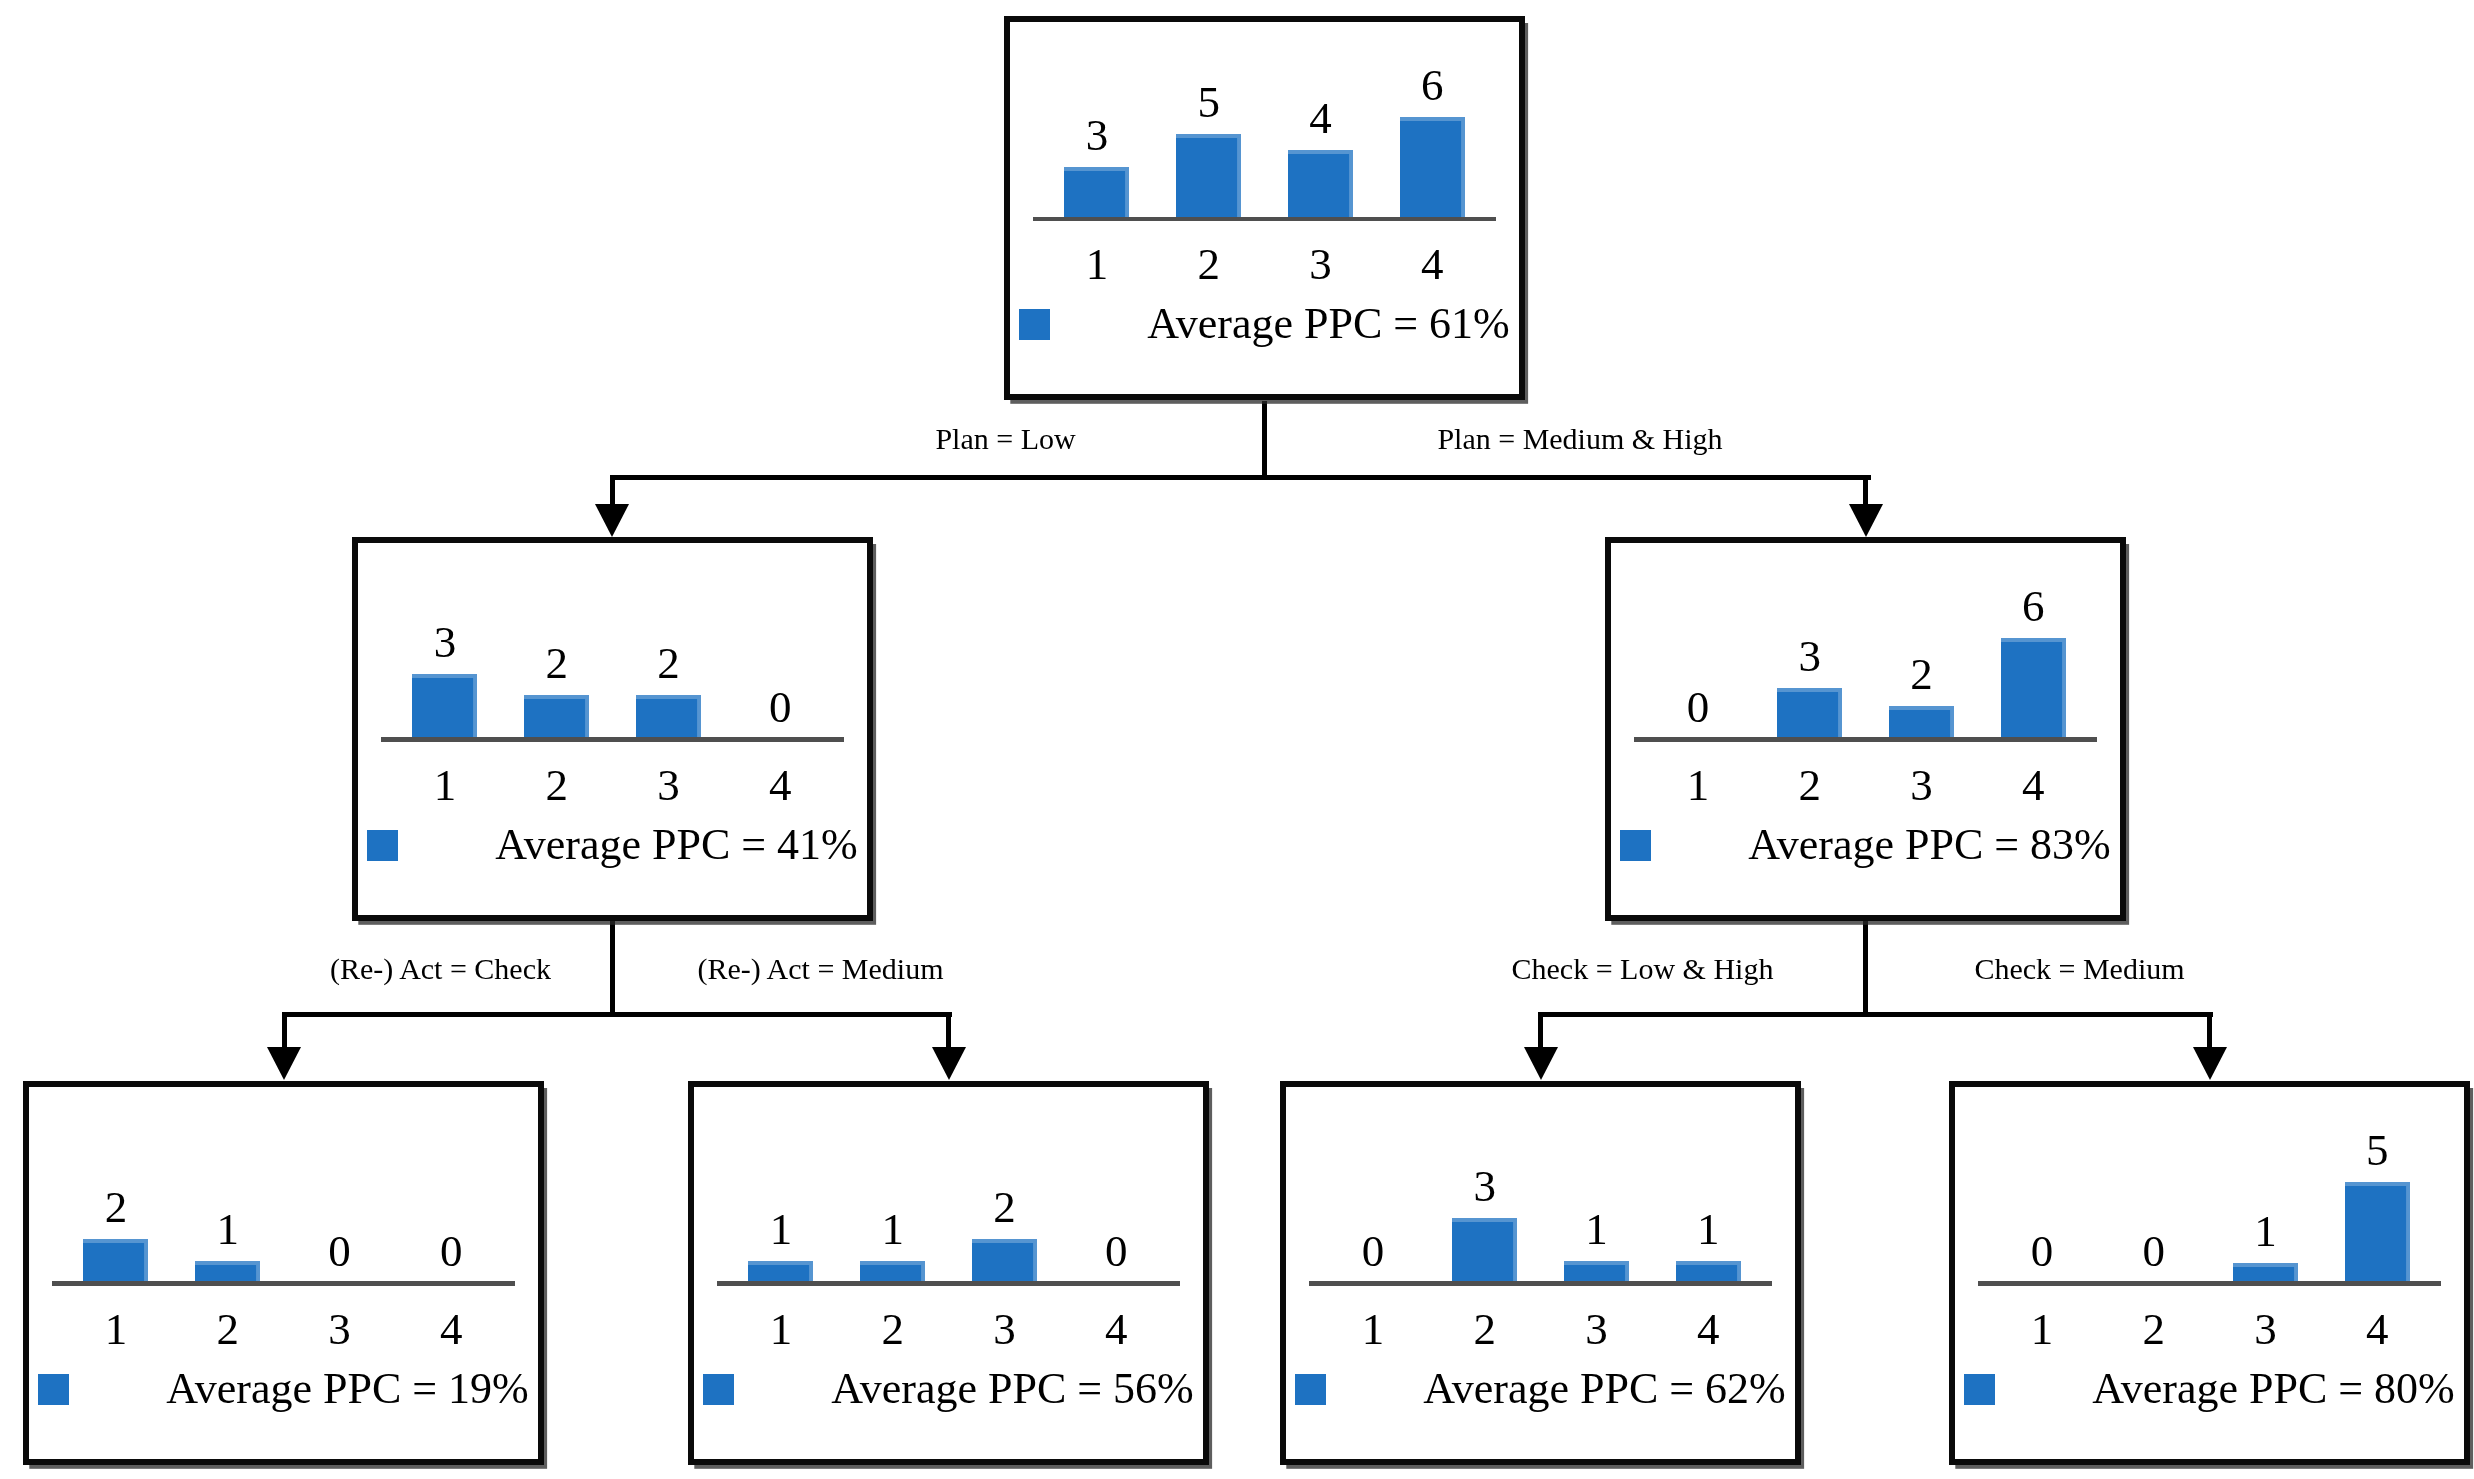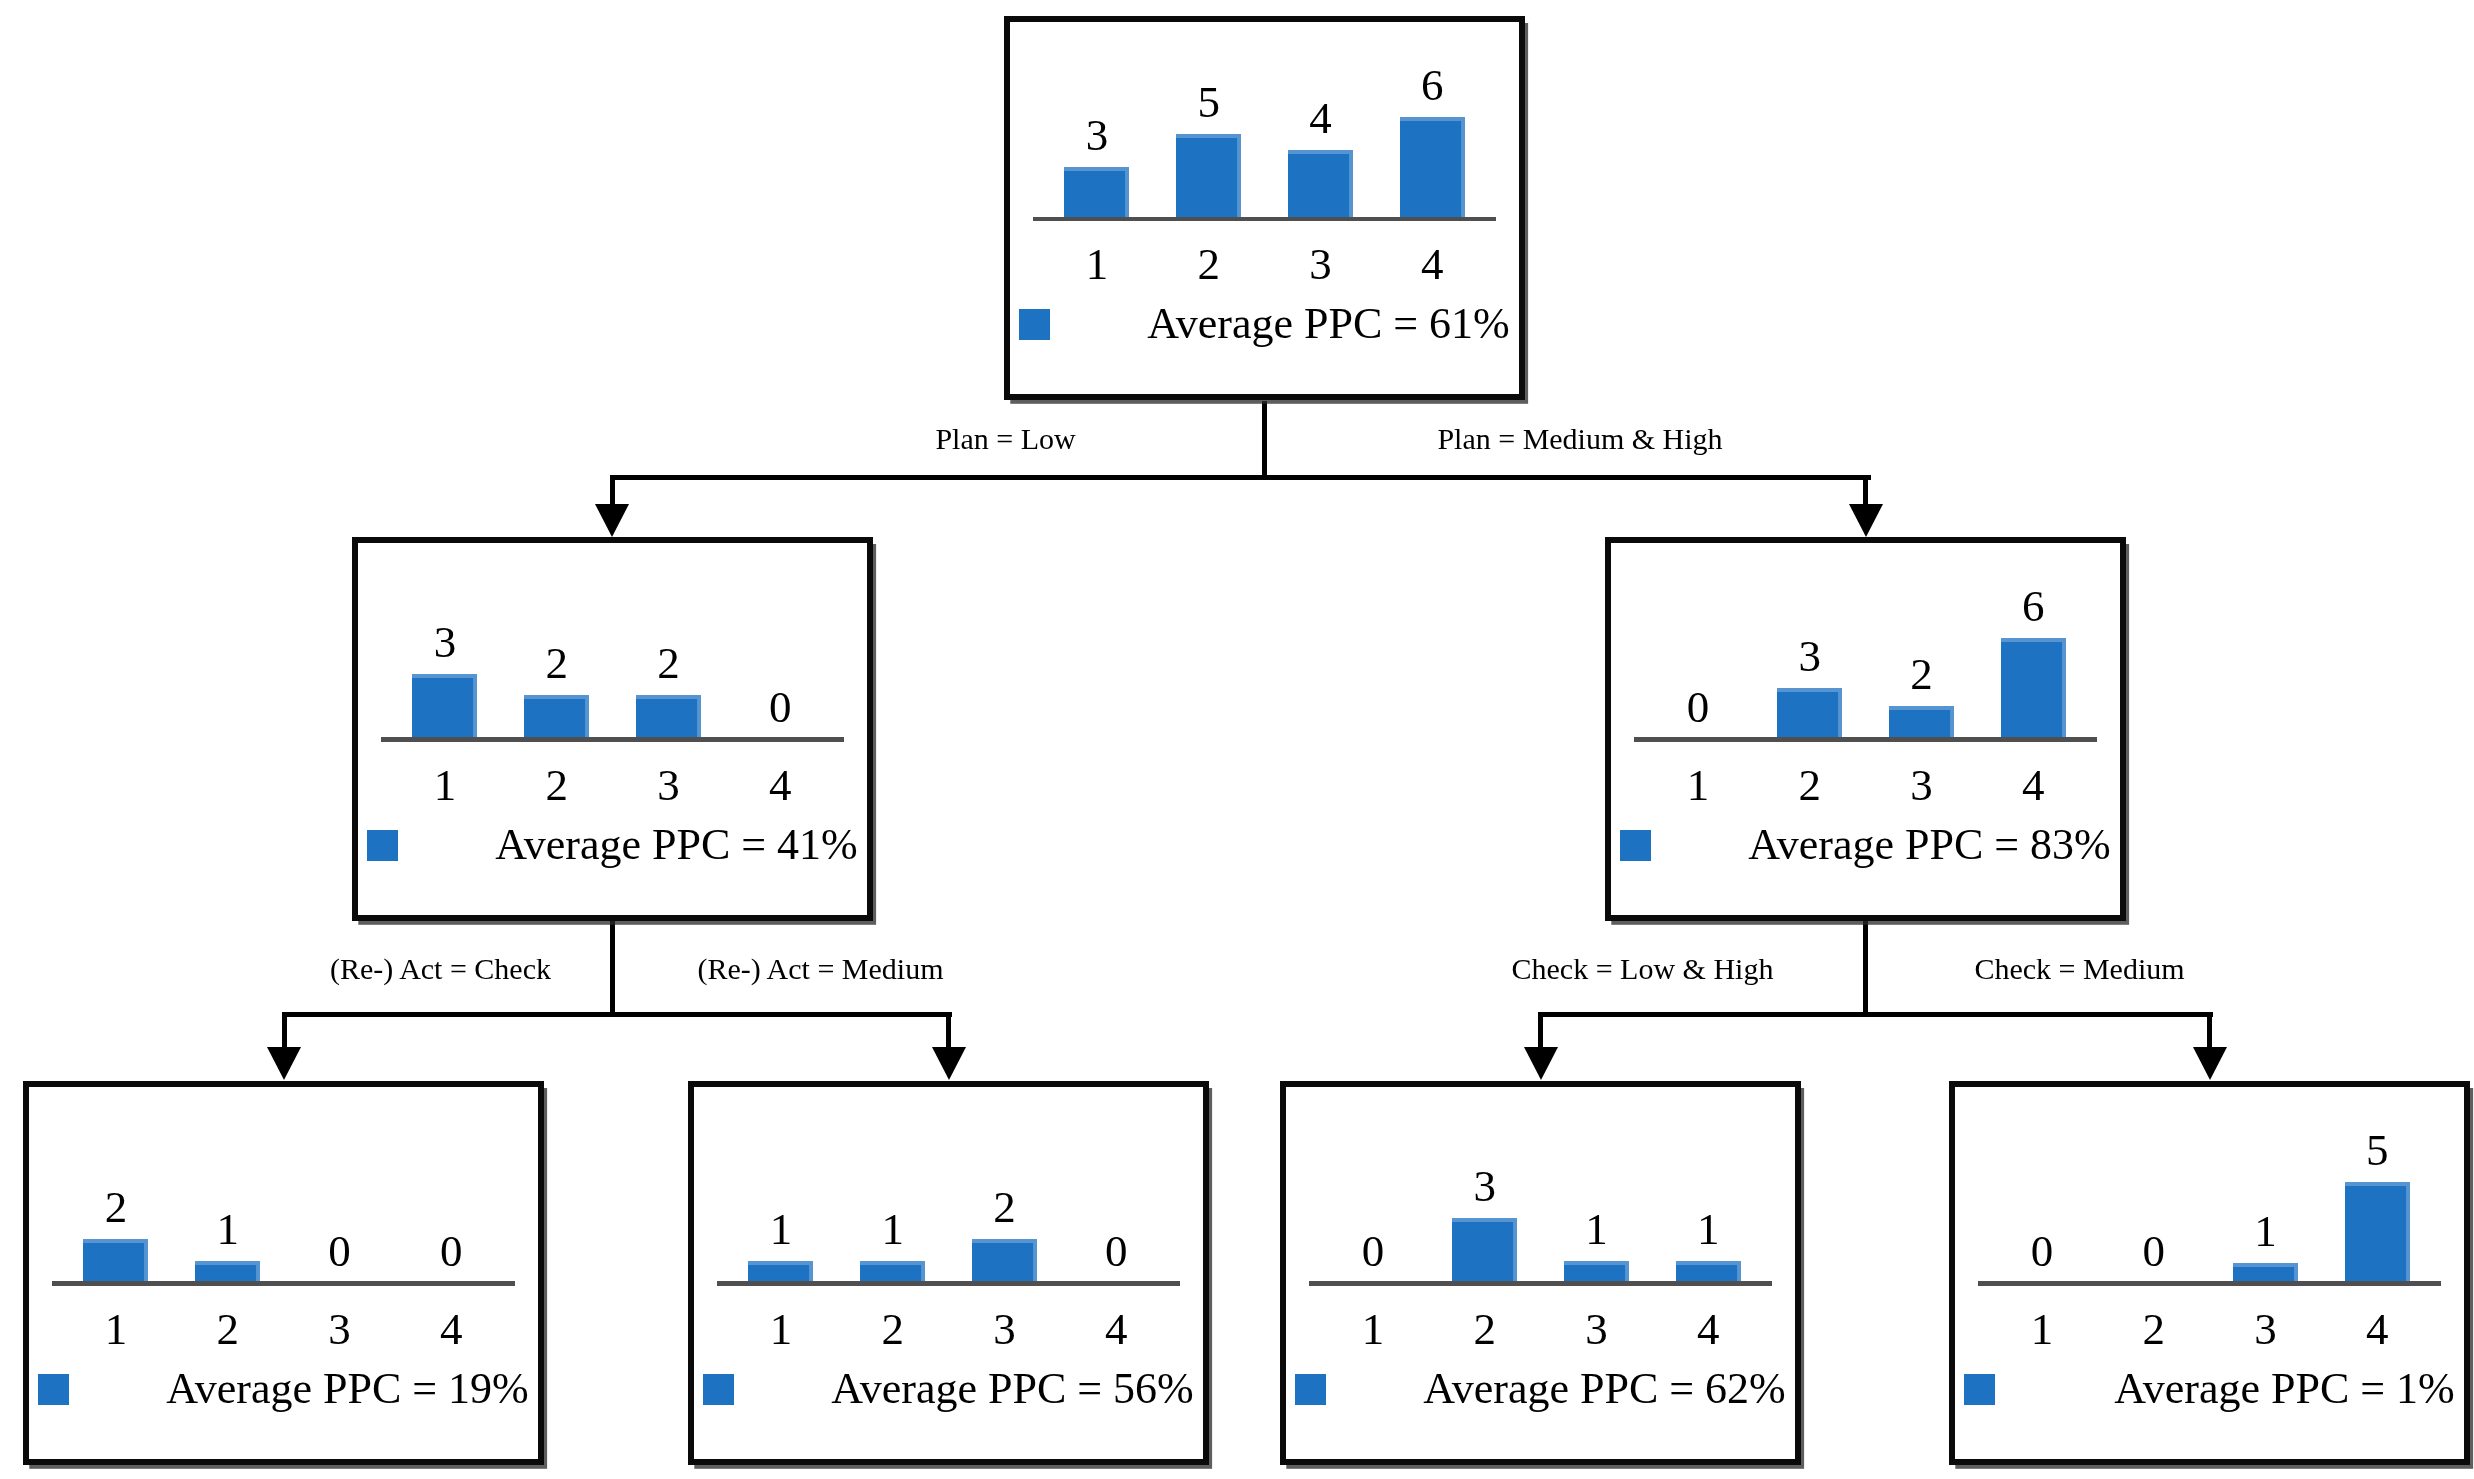--- a/index.html
+++ b/index.html
@@ -404,18 +404,18 @@
       <div class="axis"></div>
     </div>
     <div class="xlabels">
         <div class="xt">1</div>
         <div class="xt">2</div>
         <div class="xt">3</div>
         <div class="xt">4</div>
       </div>
     <div class="legend">
       <span class="swatch"></span>
-      <span class="legend-text">Average PPC = 1%</span>
+      <span class="legend-text">Average PPC = 80%</span>
     </div>
   </div>
 
 </div>
 
 
 </body></html>

